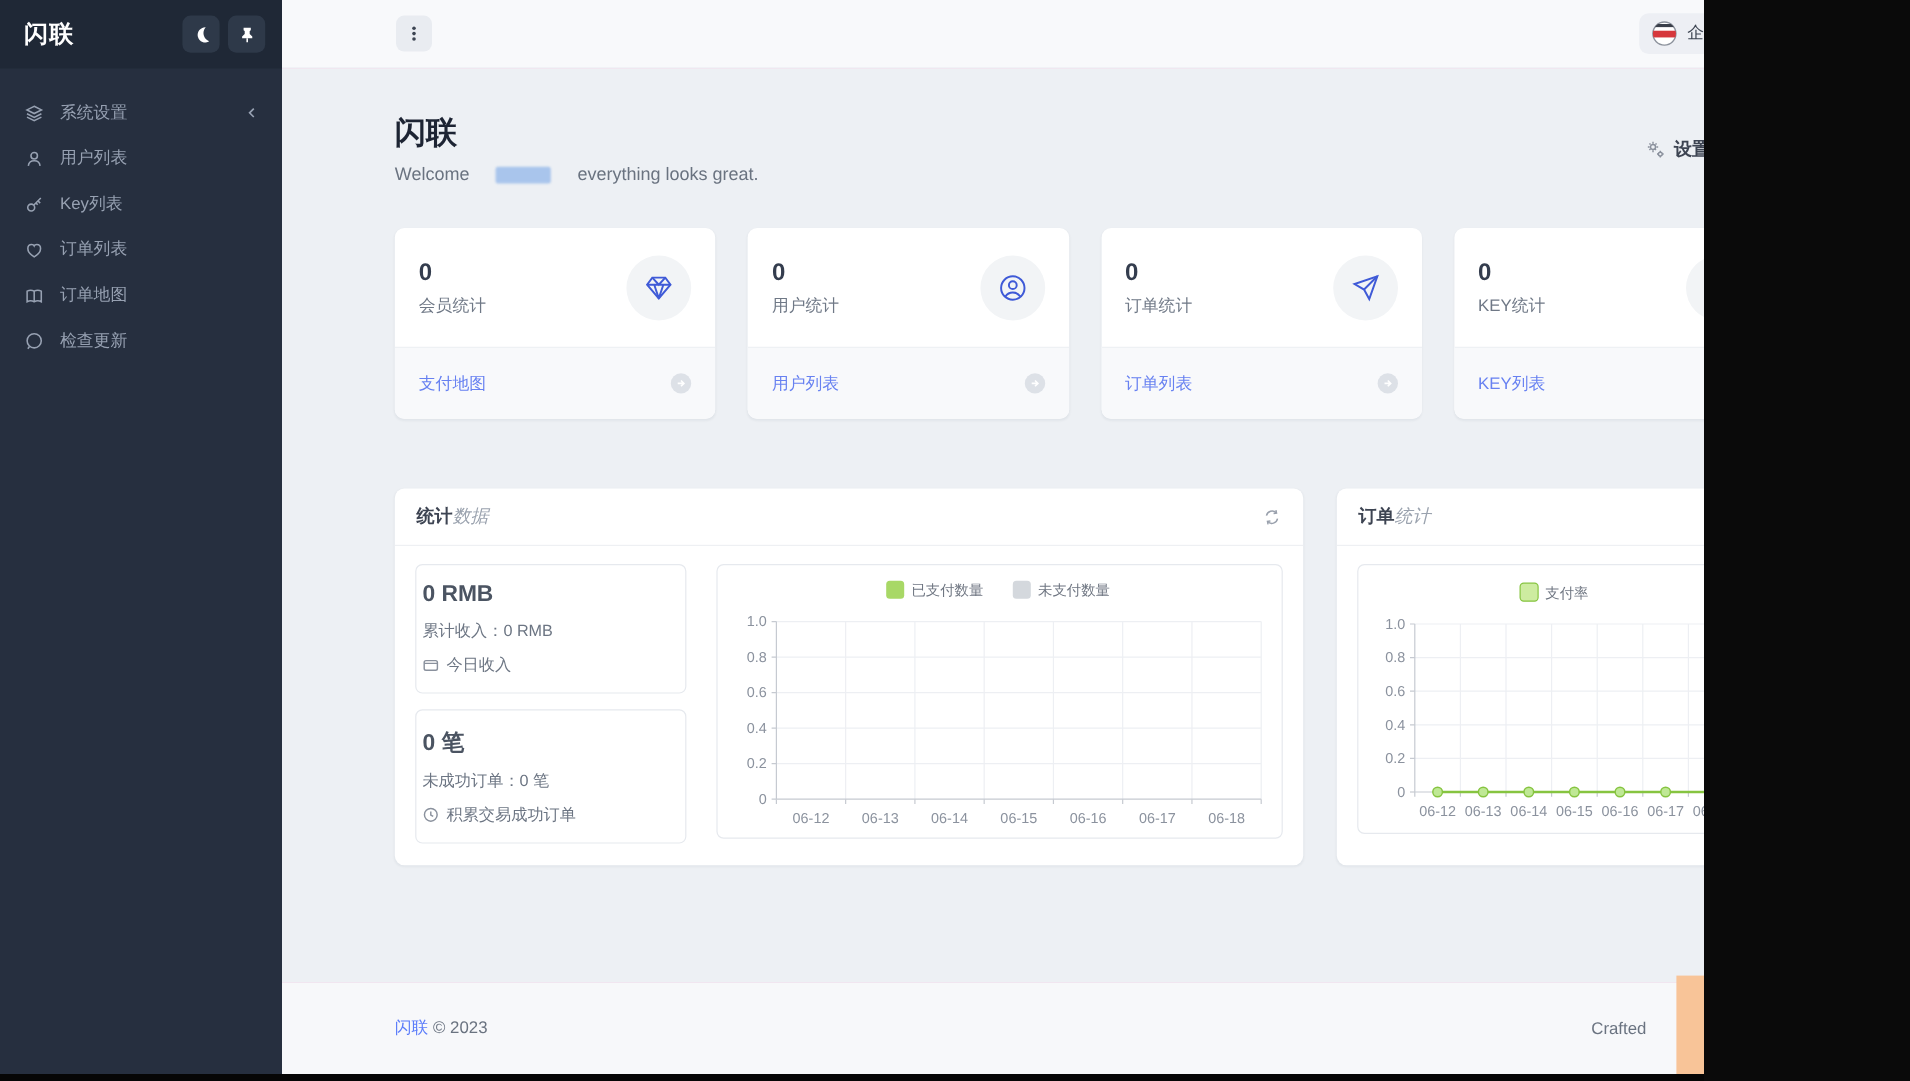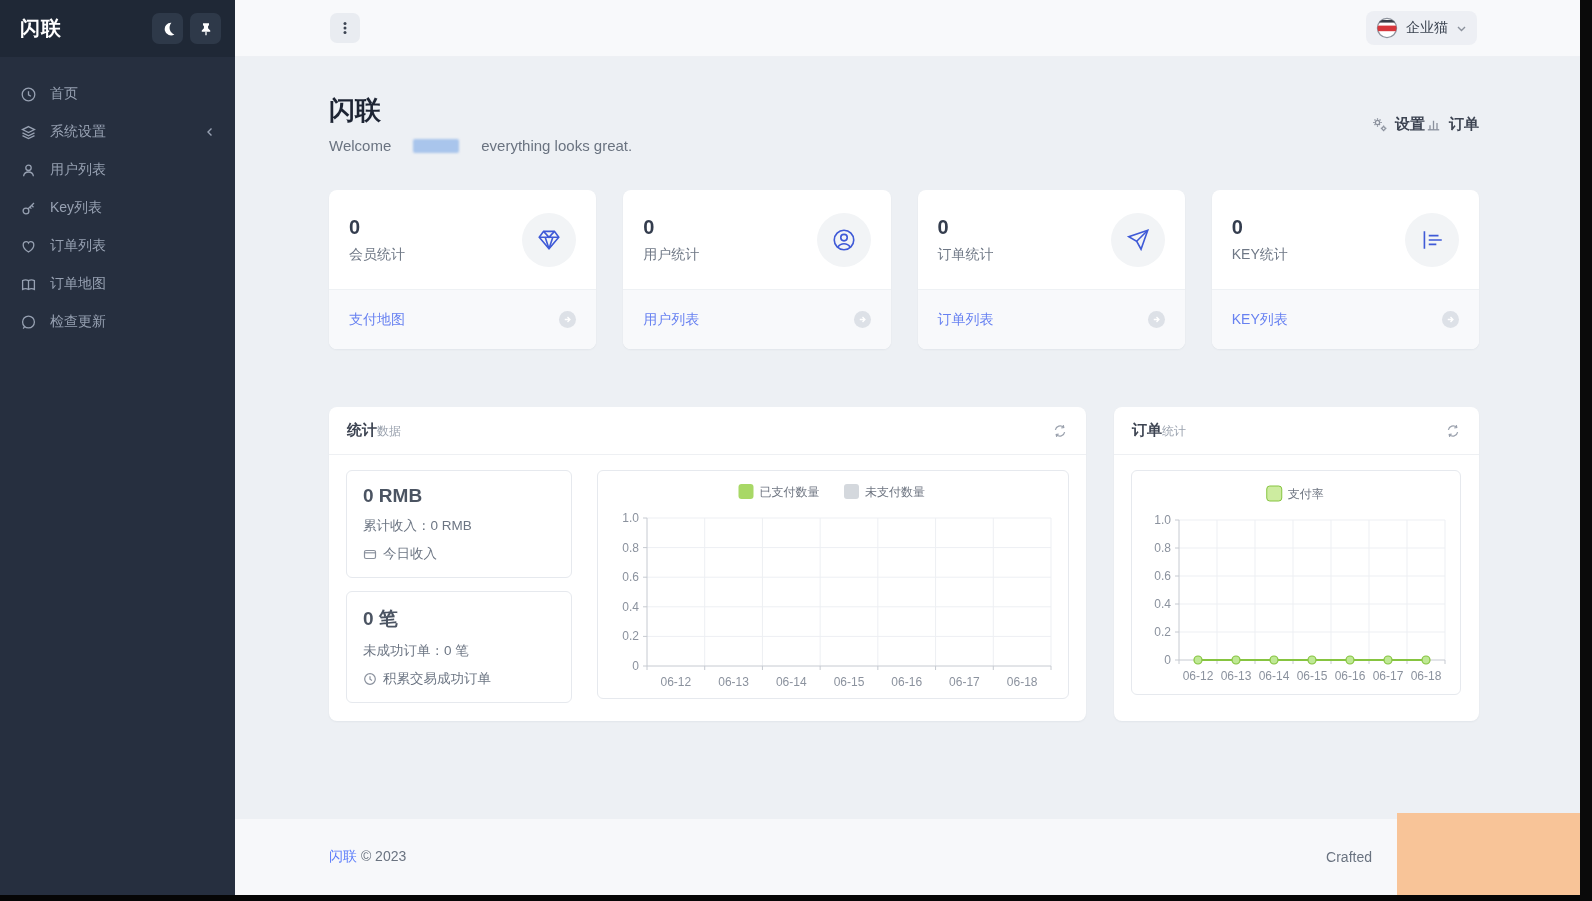--- a/index.html
+++ b/index.html
@@ -1,17 +1,17 @@
 <!DOCTYPE html>
 <html><head>
 <meta charset="utf-8">
 <style>
   html,body{margin:0;padding:0;}
   body{font-family:"Liberation Sans","DejaVu Sans",sans-serif;background:#0a0a0a;}
-  .app{position:relative;width:1580px;height:901px;overflow:hidden;background:#f9a8d4;}
+  .app{position:relative;width:1420px;height:901px;overflow:hidden;background:#f9a8d4;}
   
   .sidebar{position:absolute;left:0;top:0;width:235px;height:895px;background:#262f3f;z-index:10;}
   .sidebar-header{height:57px;background:#1f2836;display:flex;align-items:center;padding:0 14px 0 20px;}
   .logo{flex:1;color:#fff;font-size:20px;font-weight:700;letter-spacing:1px;}
   .icon-btn{width:31px;height:31px;border-radius:7px;background:#2e3949;display:flex;align-items:center;justify-content:center;margin-left:7px;cursor:pointer;}
   .side-nav{padding-top:18px;}
   .side-item{display:flex;align-items:center;gap:13px;height:38px;padding:0 20px;color:#97a1b2;font-size:14px;cursor:pointer;}
   .side-item svg{flex:none;}
   .side-item .grow{flex:1;}
   .side-section{padding:16px 20px 8px;color:#66758b;font-size:12px;}
@@ -39,25 +39,25 @@
   .card-footer{height:35px;background:#f8f9fb;border-top:1px solid #eef1f4;display:flex;align-items:center;justify-content:space-between;padding:12px 20px;cursor:pointer;}
   .card-link{font-size:14px;color:#6781f1;}
   .arrow-circle{width:17px;height:17px;border-radius:50%;background:#dde1e7;display:flex;align-items:center;justify-content:center;}
   
   .panels-row{display:flex;gap:28px;margin-top:58px;}
   .panel{background:#fff;border-radius:8px;box-shadow:0 1px 2px rgba(20,30,50,.05);height:314px;box-sizing:border-box;}
   .panel-left{flex:1;}
   .panel-right{width:365px;flex:none;}
   .panel-header{height:47px;display:flex;align-items:center;justify-content:space-between;padding:0 18px;border-bottom:1px solid #eef0f3;}
   .ph-bold{font-size:15px;font-weight:700;color:#3d4452;}
-  .ph-light{font-size:12px;color:#9aa2ae;}
+  .ph-light{font-size:15px;color:#9aa2ae;font-style:italic;}
   .refresh{cursor:pointer;display:flex;}
   .panel-body{display:flex;gap:25px;padding:15px 17px;}
   .stats-col{width:226px;flex:none;display:flex;flex-direction:column;gap:13px;}
-  .info-box{border:1px solid #e6e9ee;border-radius:6px;padding:14px 16px;box-sizing:border-box;background:#fff;}
+  .info-box{border:1px solid #e6e9ee;border-radius:6px;padding:14px 5px;box-sizing:border-box;background:#fff;}
   .ib-value{font-size:19px;font-weight:700;color:#4b5462;}
   .ib-line{font-size:13.5px;color:#6c7583;margin-top:10px;display:flex;align-items:center;gap:6px;}
   .chart-box{border:1px solid #e6e9ee;border-radius:6px;display:flex;align-items:center;justify-content:center;box-sizing:border-box;background:#fff;}
   .chart-box.left{width:472px;height:229px;}
   .chart-box.right{width:330px;height:225px;}
   
   .footer{height:76px;background:#f7f8fa;display:flex;align-items:center;justify-content:space-between;padding:0 113px 0 94px;box-sizing:border-box;}
   .foot-left{font-size:14px;color:#6a7380;}
   .foot-brand{color:#5b7cfa;cursor:pointer;}
   .foot-right{font-size:14px;color:#6a7380;margin-right:107px;}
@@ -85,29 +85,20 @@
       <div class="icon-btn">
         <span>
           <svg width="16" height="16" viewBox="0 0 17 17">
               <path d="M5.3 2.3h6.4v2.1l-1 .8v2.6l2.3 2.3v1.4H4v-1.4l2.3-2.3V5.2l-1-.8z" fill="#fff"></path>
               <path d="M8.5 11.5v3.6" stroke="#fff" stroke-width="1.4"></path>
             </svg>
         </span>
       </div>
     </div>
     <nav class="side-nav">
-      <div class="side-item">
-        <span>
-          <svg width="17" height="17" viewBox="0 0 17 17" fill="none" stroke="#97a1b2" stroke-width="1.3">
-              <circle cx="8.5" cy="8.5" r="6.3"></circle>
-              <path d="M8.5 5.2v3.6l2.4 1.5"></path>
-            </svg>
-        </span>
-        <span class="grow">首页</span>
-      </div>
       <div class="side-item">
         <span>
           <svg width="17" height="17" viewBox="0 0 17 17" fill="none" stroke="#97a1b2" stroke-width="1.3">
               <path d="M8.5 2.6l6 3-6 3-6-3z"></path>
               <path d="M2.5 8.8l6 3 6-3"></path>
               <path d="M2.5 11.6l6 3 6-3"></path>
             </svg>
         </span>
         <span class="grow">系统设置</span>
         <span>

